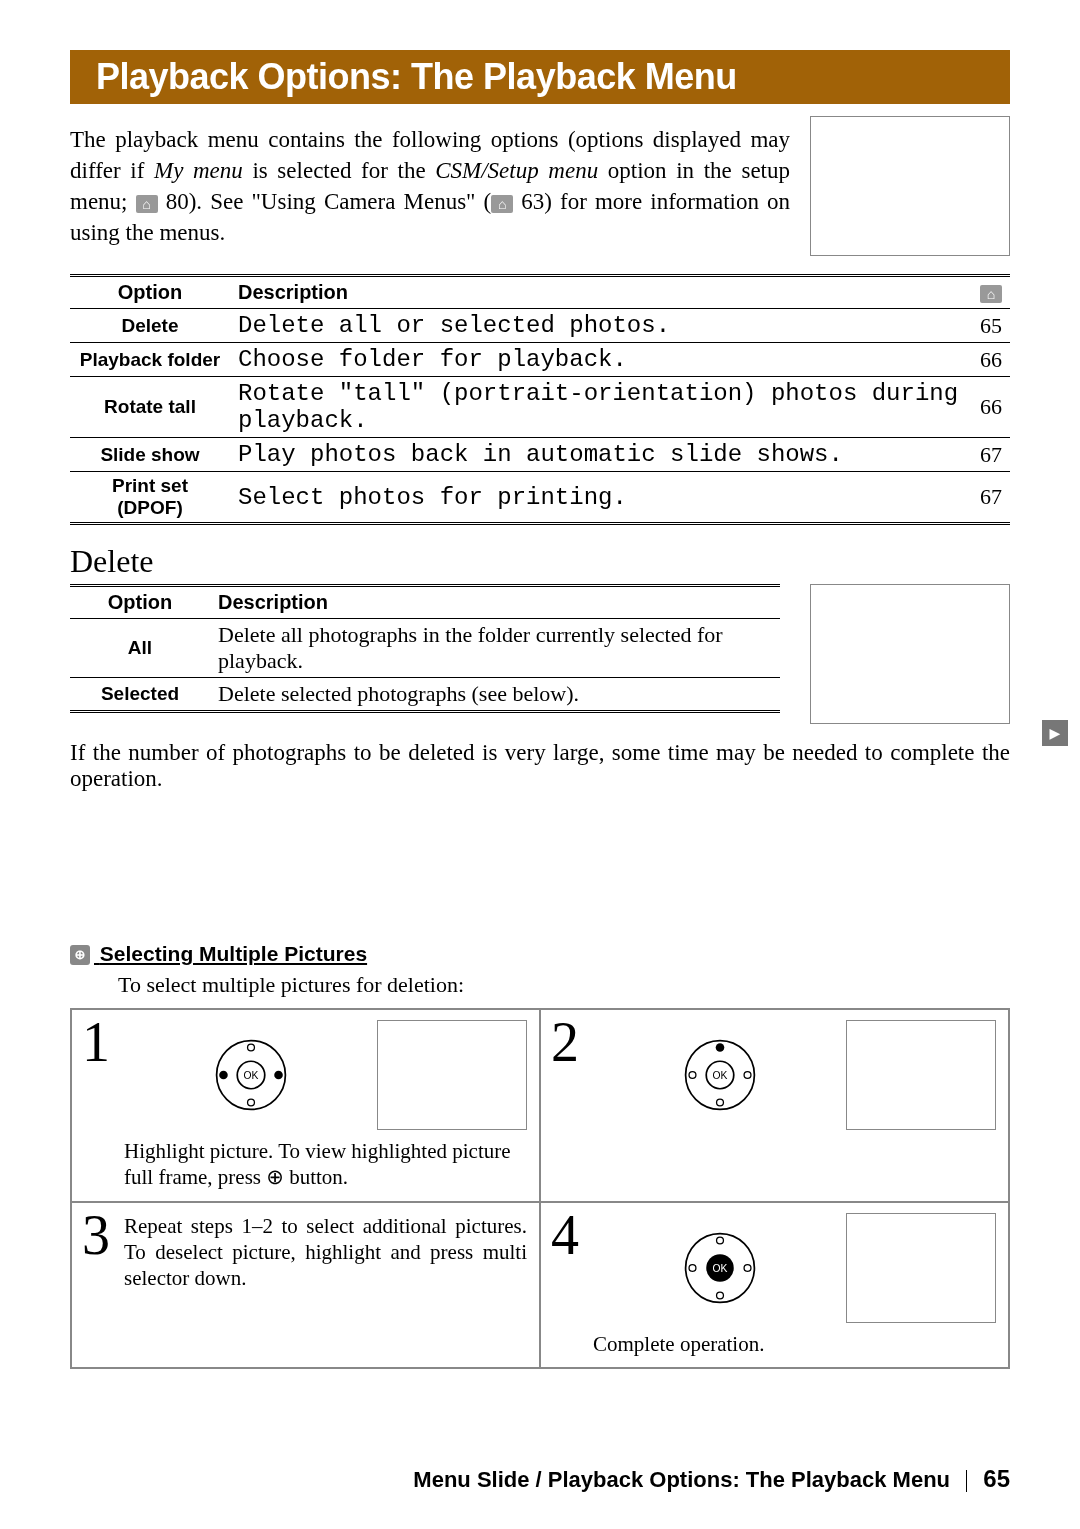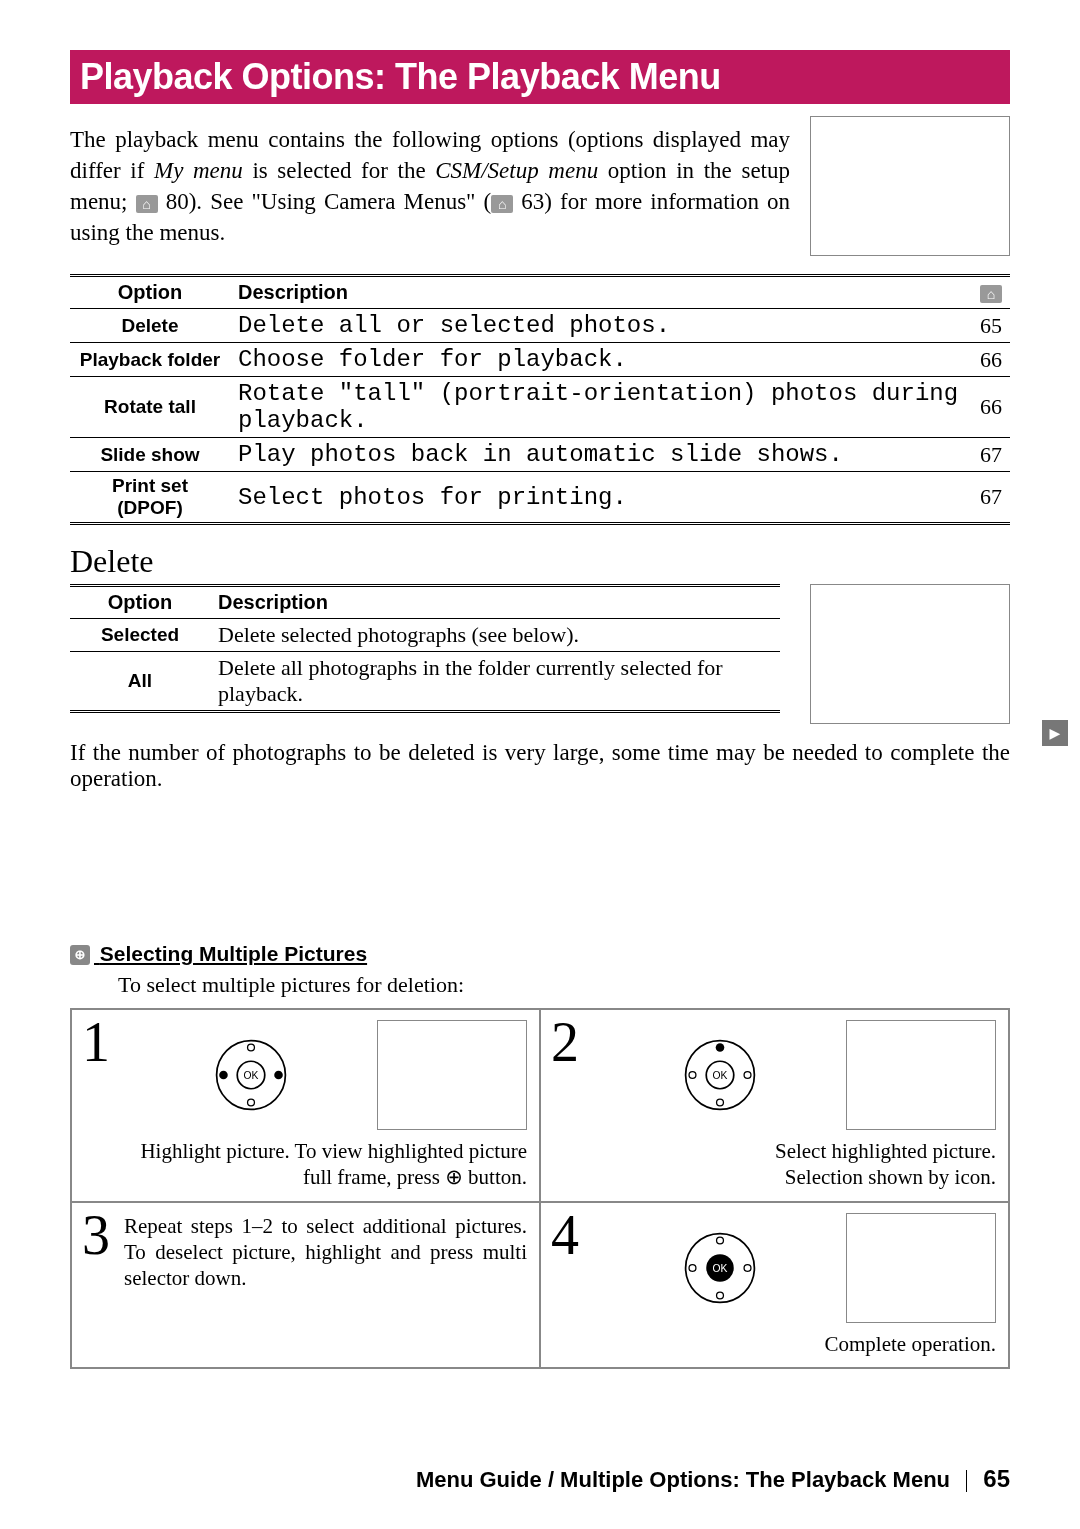--- a/index.html
+++ b/index.html
@@ -10,26 +10,26 @@
     font-family: Georgia, 'Times New Roman', serif;
     color: #000;
     position: relative;
   }
   .page {
     padding: 50px 70px 40px 70px;
     position: relative;
     height: 100%;
   }
   .title-bar {
-    background: #be185d;
+    background: #a16207;
     color: #fff;
     font-family: Arial, Helvetica, sans-serif;
     font-weight: 900;
     font-size: 36px;
-    padding: 6px 10px;
+    padding: 6px 26px;
     letter-spacing: -0.5px;
     margin-bottom: 12px;
   }
   .intro-wrap {
     display: flex;
     gap: 20px;
     margin-bottom: 18px;
     align-items: center;
   }
   .intro-text {
@@ -221,21 +221,21 @@
     border: 1px solid #888;
     width: 150px;
     height: 110px;
   }
   .selector-svg {
     width: 86px;
     height: 86px;
     display: block;
     margin: 12px auto 10px auto;
   }
-  .step-caption { text-align: right; font-size: 21px; line-height: 1.25; }
+  .step-caption { text-align: left; font-size: 21px; line-height: 1.25; }
   .step-body { font-size: 21px; line-height: 1.25; text-align: justify; }
 
   .footer {
     position: absolute;
     bottom: 36px;
     left: 70px; right: 70px;
     text-align: right;
     font-family: Arial, sans-serif;
     font-size: 22px;
     font-weight: bold;
@@ -306,26 +306,26 @@
     <div class="tbl-col">
       <table class="delete-opts">
         <thead>
           <tr>
             <th class="col-opt">Option</th>
             <th>Description</th>
           </tr>
         </thead>
         <tbody>
           <tr>
+            <td class="opt">All</td>
+            <td class="desc">Delete all photographs in the folder currently selected for playback.</td>
+          </tr>
+          <tr>
             <td class="opt">Selected</td>
             <td class="desc">Delete selected photographs (see below).</td>
-          </tr>
-          <tr>
-            <td class="opt">All</td>
-            <td class="desc">Delete all photographs in the folder currently selected for playback.</td>
           </tr>
         </tbody>
       </table>
     </div>
     <div class="placeholder-box delete-img"></div>
   </div>
 
   <p class="after-note">If the number of photographs to be deleted is very large, some time may be needed to complete the operation.</p>
 
   <div class="tab-marker">▶</div>
@@ -367,24 +367,20 @@
             <circle cx="50" cy="50" r="40" fill="none" stroke="#000" stroke-width="2"></circle>
             <circle cx="50" cy="50" r="16" fill="none" stroke="#000" stroke-width="2"></circle>
             <text x="50" y="55" text-anchor="middle" font-size="12" font-family="Arial">OK</text>
             <circle cx="50" cy="18" r="5" fill="#000"></circle>
             <circle cx="18" cy="50" r="4" fill="none" stroke="#000" stroke-width="1.5"></circle>
             <circle cx="82" cy="50" r="4" fill="none" stroke="#000" stroke-width="1.5"></circle>
             <circle cx="50" cy="82" r="4" fill="none" stroke="#000" stroke-width="1.5"></circle>
           </svg>
           <div class="placeholder-box step-img"></div>
         </div>
-        <p class="step-caption">
-          <span>Select highlighted picture.</span><br>
-          <span>Selection shown by icon.</span>
-        </p>
       </div>
     </div>
 
     <div class="step-cell">
       <span class="step-num">3</span>
       <div class="step-inner">
         <p class="step-body">Repeat steps 1–2 to select additional pictures.  To deselect picture, highlight and press multi selector down.</p>
       </div>
     </div>
 
@@ -403,18 +399,18 @@
           </svg>
           <div class="placeholder-box step-img"></div>
         </div>
         <p class="step-caption">Complete operation.</p>
       </div>
     </div>
 
   </div>
 
   <div class="footer">
-    <span>Menu Guide / Multiple Options: The Playback Menu</span>
+    <span>Menu Slide / Playback Options: The Playback Menu</span>
     <span class="sep"></span>
     <span class="pgnum">65</span>
   </div>
 
 </div>
 
 </body></html>

